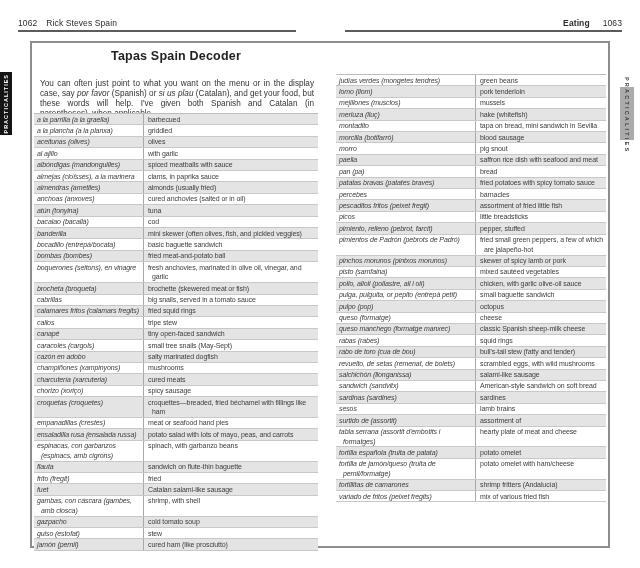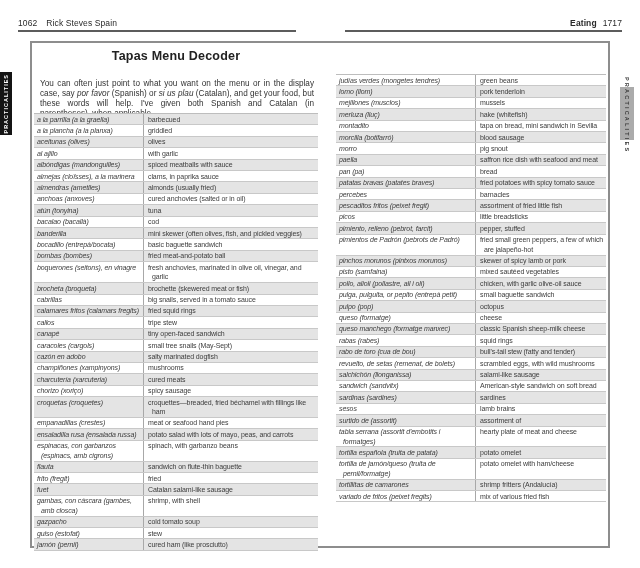--- a/index.html
+++ b/index.html
@@ -8,21 +8,21 @@
     font-family:"Liberation Sans", sans-serif; color:#3a3a3a;
   }
   .sheet { position:relative; width:640px; height:568px; background:#fff; overflow:hidden; }
 
   
   .runhead { position:absolute; top:18px; font-size:8.5px; color:#2a2a2a; letter-spacing:0.1px; }
   .runhead-left { left:18px; }
   .runhead-right { right:18px; }
   .pageno { font-weight:normal; }
   .runhead-left .pageno { margin-right:9px; }
-  .runhead-right .headtitle { font-weight:bold; margin-right:6px; }
+  .runhead-right .headtitle { font-weight:bold; margin-right:13px; }
   .headrule { position:absolute; top:30px; height:1.5px; background:#5c5c5c; }
   .headrule-left { left:18px; width:278px; }
   .headrule-right { left:345px; width:277px; }
 
   
   .tab-left {
     position:absolute; left:0; top:72px; width:12px; height:63px; background:#141414;
     display:flex; align-items:center; justify-content:center;
   }
   .tab-left .vtext {
@@ -79,35 +79,35 @@
 <body>
 
 <div class="sheet">
 
   <div class="runhead runhead-left">
     <span class="pageno">1062</span><span class="headtitle">Rick Steves Spain</span>
   </div>
   <div class="headrule headrule-left"></div>
 
   <div class="runhead runhead-right">
-    <span class="headtitle">Eating</span><span class="pageno">1717</span>
+    <span class="headtitle">Eating</span><span class="pageno">1063</span>
   </div>
   <div class="headrule headrule-right"></div>
 
   <div class="tab-left">
     <span class="vtext">PRACTICALITIES</span>
   </div>
   <div class="tab-right-box"></div>
   <div class="tab-right-text">
     <span class="vtext">PRACTICALITIES</span>
   </div>
 
   <div class="decoder-box">
 
-    <div class="decoder-title">Tapas Menu Decoder</div>
+    <div class="decoder-title">Tapas Spain Decoder</div>
 
     <p class="decoder-intro"><span>You can often just point to what you want on the menu or in the display case, say </span><span class="it">por favor</span><span> (Spanish) or </span><span class="it">si us plau</span><span> (Catalan), and get your food, but these words will help. I've given both Spanish and Catalan (in parentheses), when applicable.</span></p>
 
     <div class="dtable" id="left-table">
 
     <div class="trow">
         <div class="term">a la parrilla (a la graella)</div>
         <div class="def">barbecued</div>
       </div>
         <div class="trow">

